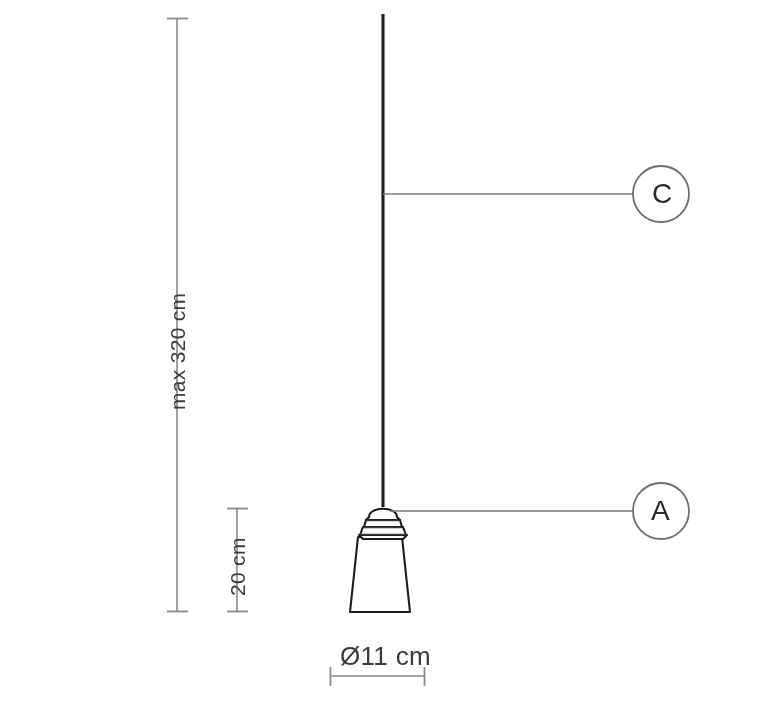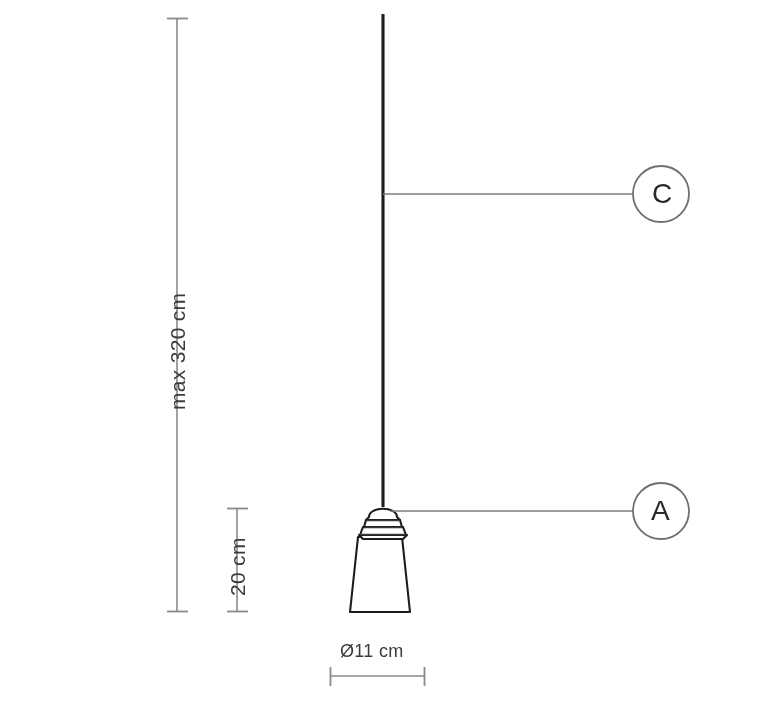--- a/index.html
+++ b/index.html
@@ -71,21 +71,21 @@
     font-size: 21px;
     color: #3c3c3c;
     white-space: nowrap;
     transform-origin: 0 0;
     transform: rotate(-90deg);
     letter-spacing: 0.3px;
   }
   .flat-label {
     position: absolute;
     font-family: "Liberation Sans", "DejaVu Sans", sans-serif;
-    font-size: 18px;
+    font-size: 26px;
     color: #3c3c3c;
     white-space: nowrap;
     letter-spacing: 0.3px;
   }
   .callout-label {
     position: absolute;
     font-family: "Liberation Sans", "DejaVu Sans", sans-serif;
     font-size: 28px;
     color: #2a2a2a;
     white-space: nowrap;

